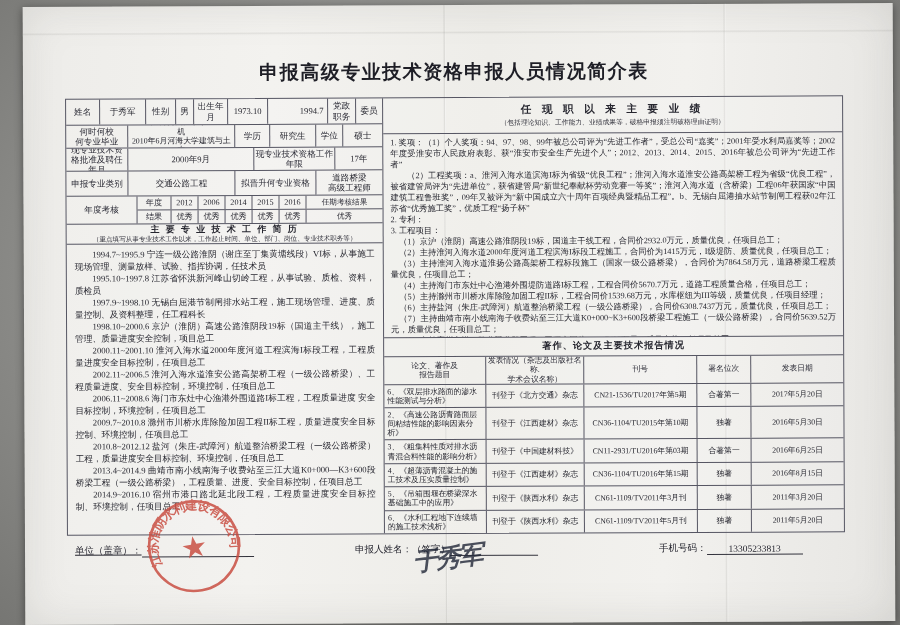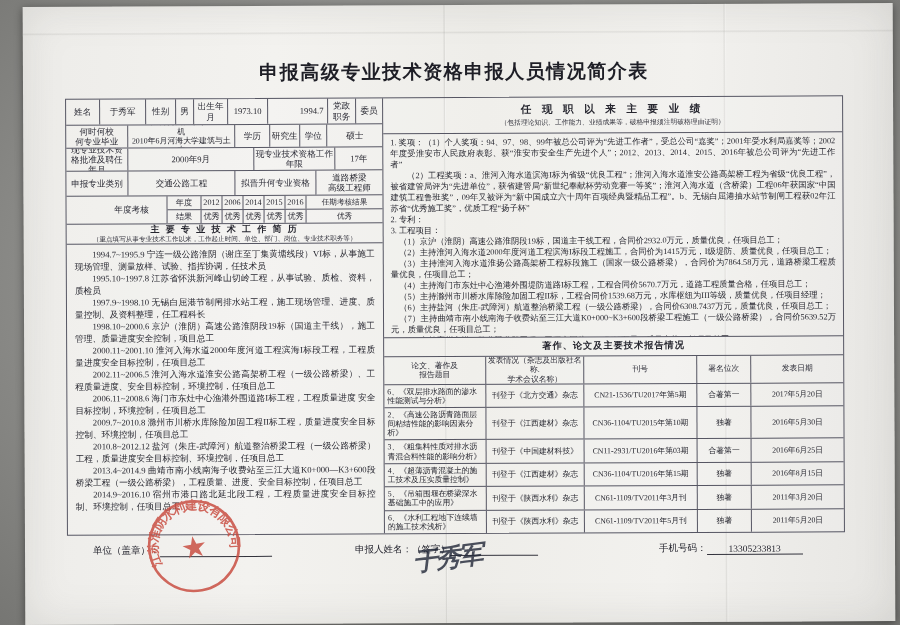--- a/index.html
+++ b/index.html
@@ -46,27 +46,27 @@
      font-size:8.6px;line-height:1.18;padding:0 1px;}
   .row .c:last-child{border-right:none;}
   .lbl{color:#2a2a35;}
   
   .r1{height:26px;}
   .r1 .c1{width:34px;} .r1 .c2{width:46px;} .r1 .c3{width:30px;} .r1 .c4{width:18px;}
   .r1 .c5{width:34px;} .r1 .c6{width:40px;} .r1 .c7{width:28px;margin-top:32px;} .r1 .c8{width:32px;}
   .r1 .c9{width:28px;} .r1 .c10{flex:1;}
   .r2{height:23px;}
   .r2 .c1{width:62px;} .r2 .c2{width:107px;font-size:7.9px;} .r2 .c3{width:35px;}
-  .r2 .c4{width:30px;} .r2 .c5{width:27px;} .r2 .c6{flex:1;}
+  .r2 .c4{width:46px;} .r2 .c5{width:27px;} .r2 .c6{flex:1;}
   .r3{height:23px;}
   .r3 .c1{width:62px;} .r3 .c2{width:126px;} .r3 .c3{width:81px;} .r3 .c4{flex:1;}
   .r4{height:25px;}
   .r4 .c1{width:62px;} .r4 .c2{width:107px;} .r4 .c3{width:81px;} .r4 .c4{flex:1;}
   .r5{height:28px;}
-  .r5 .c1{width:71px;margin-left:30px;}
+  .r5 .c1{width:71px;}
   .grid{flex:1;display:flex;flex-direction:column;}
   .grow{flex:1;display:flex;border-bottom:1px solid var(--line);}
   .grid .grow:last-child{border-bottom:none;}
   .g{border-right:1px solid var(--line);display:flex;align-items:center;justify-content:center;
      font-size:8.2px;box-sizing:border-box;}
   .grow .g:last-child{border-right:none;text-align:right;}
   .g.gh{width:34px;} .g.gy{flex:1;} .g.gt{width:76px;font-size:7.6px;}
   .r6{height:20px;flex-direction:column;align-items:center;justify-content:center;display:flex;}
   .r6 .t{font-size:9px;font-weight:bold;letter-spacing:2px;line-height:1.1;}
   .r6 .n{font-size:6.6px;line-height:1.1;color:#32323c;}
@@ -90,21 +90,21 @@
   .pubrows{flex:1;display:flex;flex-direction:column;}
   .pubrow{flex:1;}
   .pubrows .pubrow:last-child{border-bottom:none;}
   .pubrow .c{font-size:7.8px;}
   .pubrow .pc1{align-items:flex-start;text-align:left;padding:2px 3px;justify-content:center;}
   .pubrow .pc2, .pubrow .pc3{padding:0 2px;}
 
   
   .footer{position:absolute;left:42px;top:538px;width:810px;font-size:9.5px;color:#23232d;}
   .footer .item{position:absolute;top:0;white-space:nowrap;}
-  .f-unit{left:26px;}
+  .f-unit{left:8px;text-decoration:underline;}
   .f-name{left:288px;}
   .f-phone{left:592px;}
   .uline{display:inline-block;border-bottom:1px solid #33333d;height:11px;vertical-align:bottom;}
   .ul-unit{width:112px;} .ul-name{width:88px;}
   .ul-phone{width:96px;text-align:center;font-size:9.5px;height:auto;}
 
   .signature{
     position:absolute;left:388px;top:534px;width:110px;height:56px;
     font-size:25px;font-weight:bold;color:#252b3b;opacity:.82;
     transform:rotate(-7deg) skewX(-14deg);letter-spacing:-2px;

